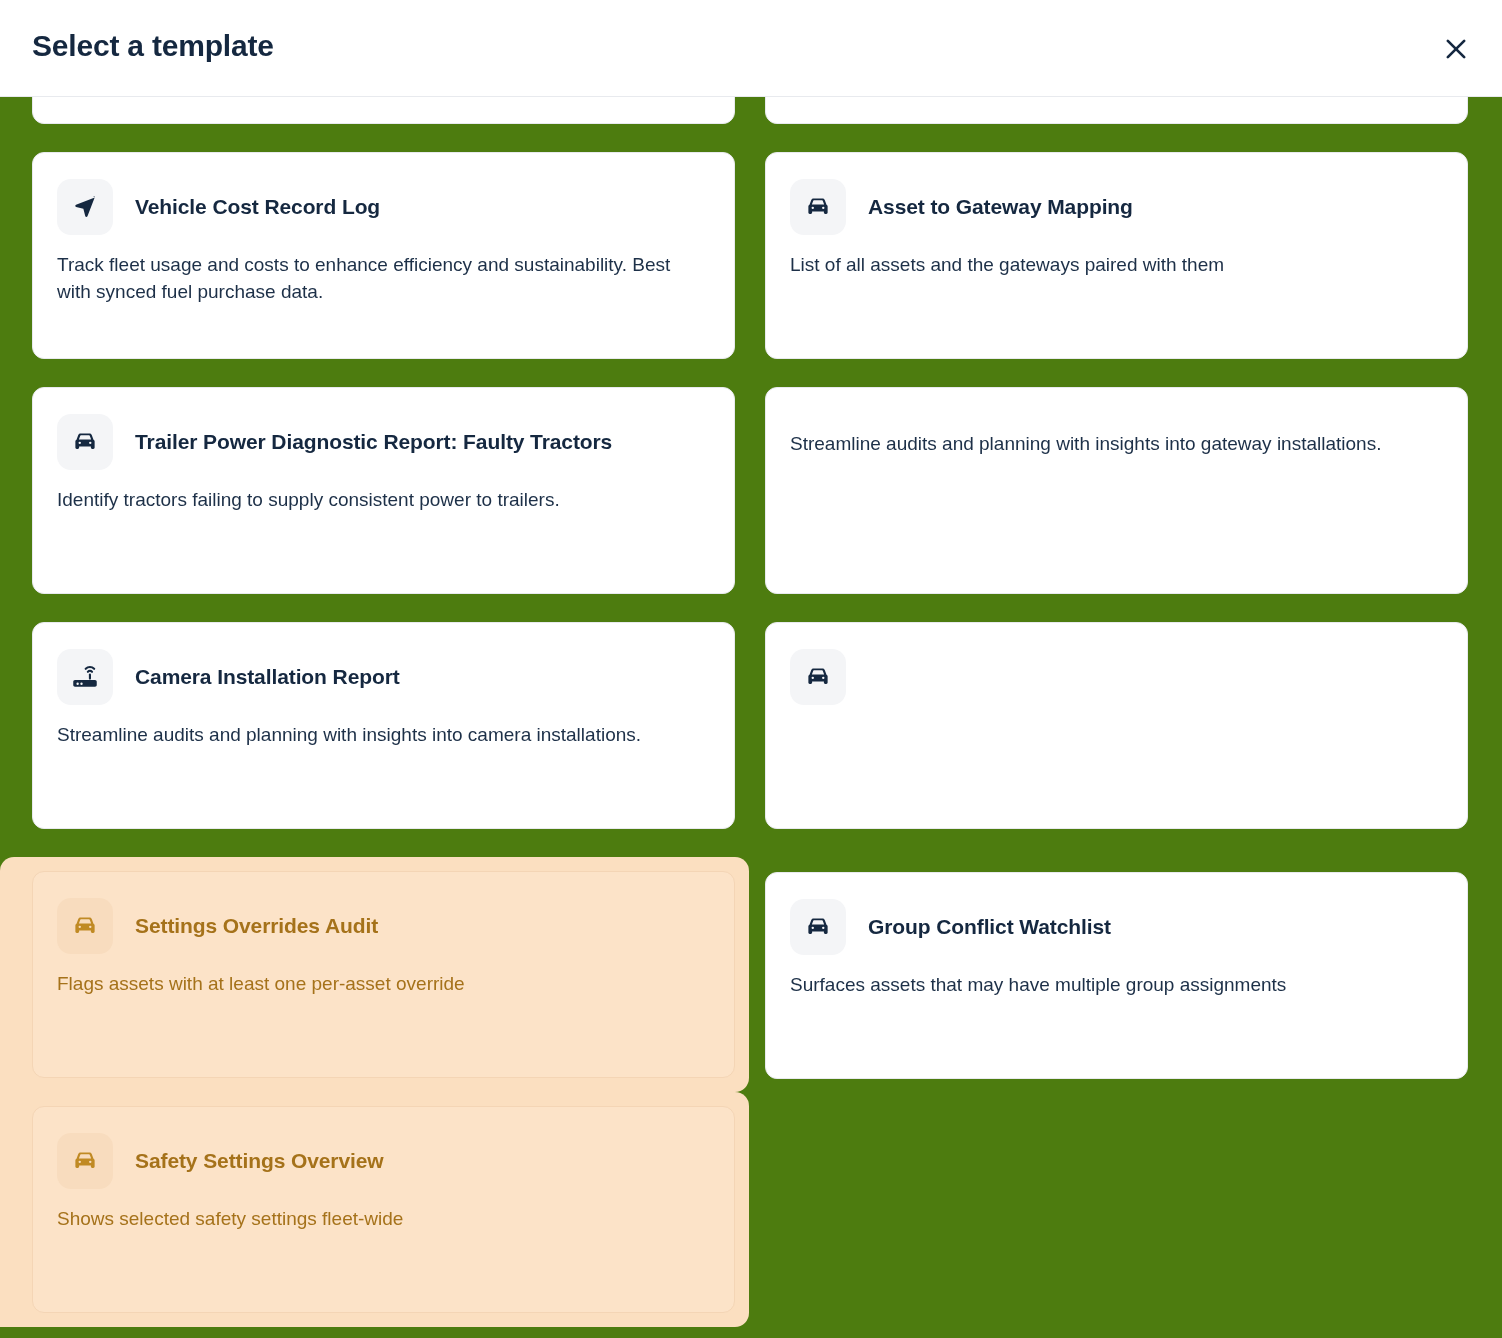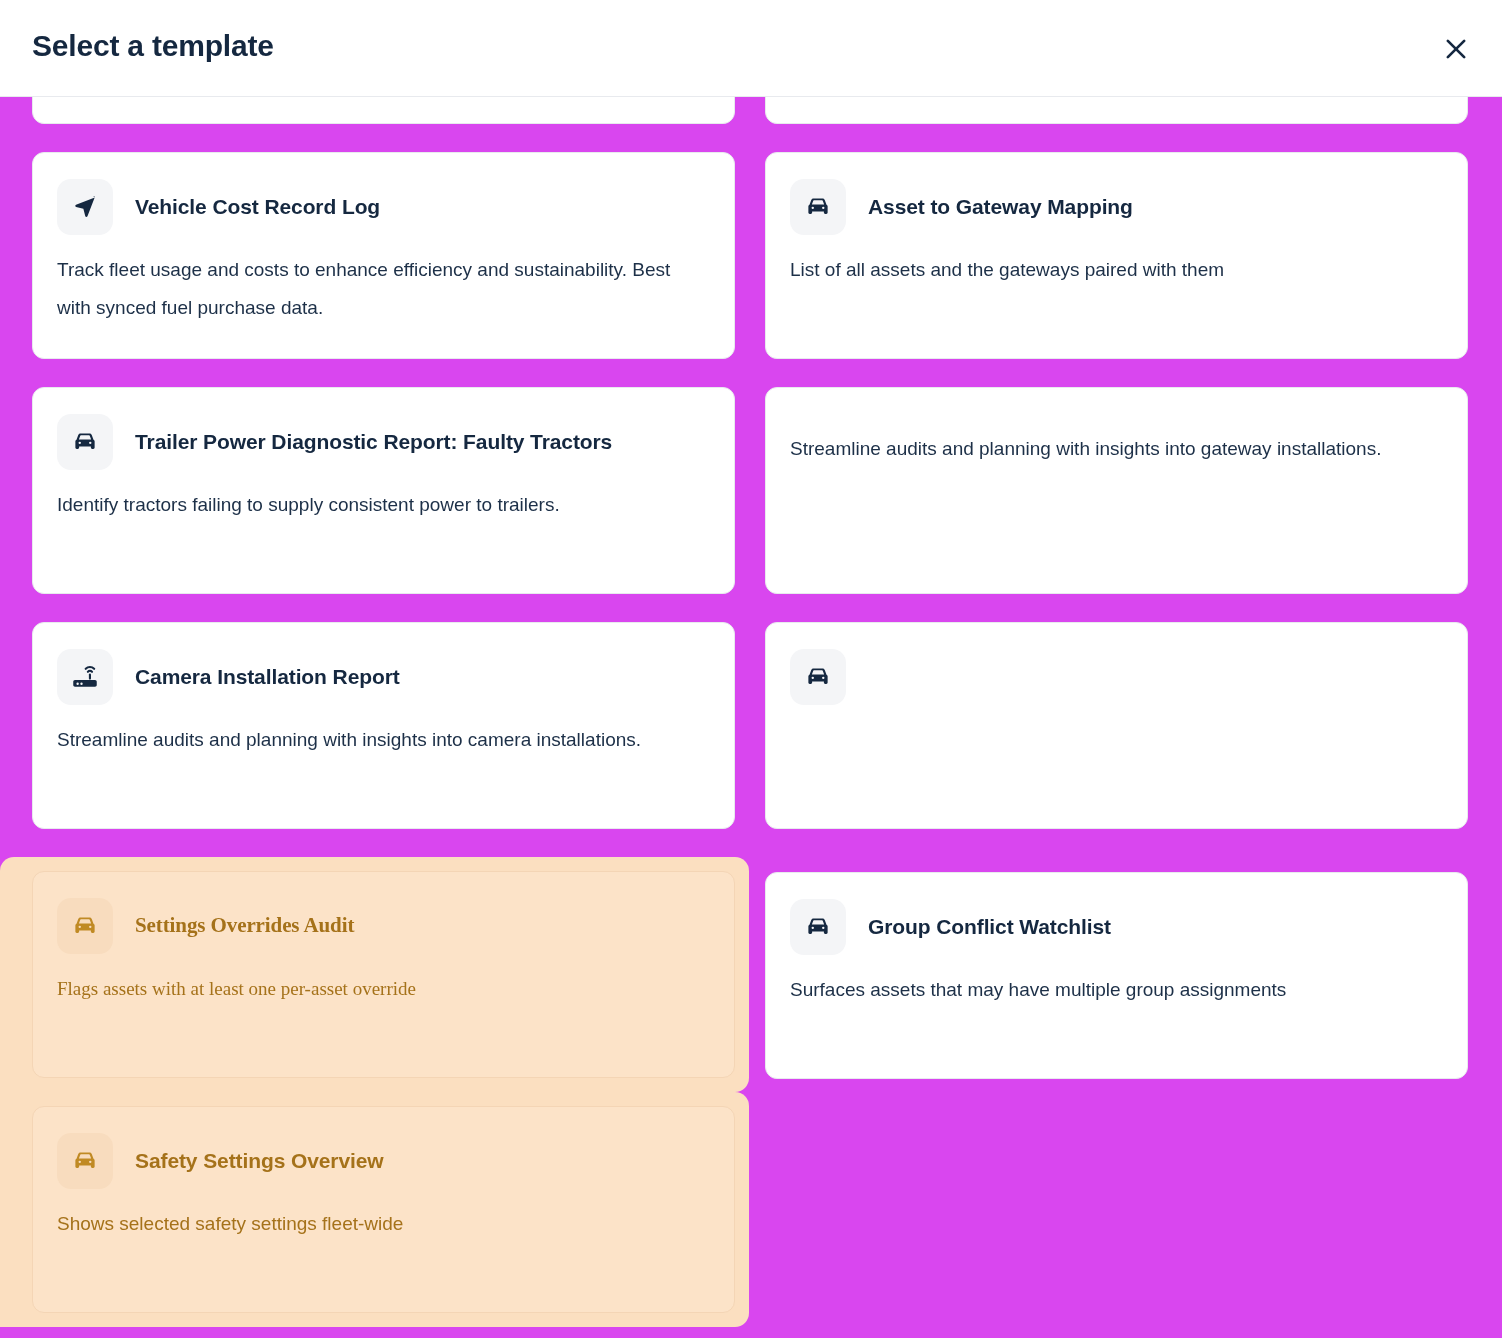--- a/index.html
+++ b/index.html
@@ -10,21 +10,21 @@
     overflow: hidden;
     background: #ffffff;
     font-family: "Liberation Sans", sans-serif;
     -webkit-font-smoothing: antialiased;
   }
 
   .modal {
     position: relative;
     width: 1502px;
     height: 1338px;
-    background: #d946ef;
+    background: #4d7c0f;
     display: flex;
     flex-direction: column;
   }
 
   
   .modal-header {
     position: relative;
     height: 97px;
     flex: 0 0 97px;
     border-bottom: 1px solid #e8eaee;
@@ -115,21 +115,21 @@
     font-size: 21px;
     font-weight: 700;
     color: #152840;
     letter-spacing: -0.1px;
     line-height: 1.2;
   }
 
   .card-desc {
     margin-top: 16px;
     font-size: 19px;
-    line-height: 38px;
+    line-height: 27px;
     color: #1d3048;
     max-width: 640px;
   }
 
   
   .highlight-wrap {
     position: relative;
     grid-column: 1;
     background: #fbdfc0;
     margin-left: -32px;
@@ -149,21 +149,21 @@
   .highlight-wrap .icon-box {
     background: #f8dcbe;
   }
   .highlight-wrap .card-title { color: #a5721a; }
   .highlight-wrap .card-desc  { color: #a5721a; }
   .highlight-wrap .icon-box svg path,
   .highlight-wrap .icon-box svg circle,
   .highlight-wrap .icon-box svg rect { fill: #c08a24; }
 
   
-  .band-top    { border-top-left-radius: 14px; font-family: Liberation Serif, serif; }
+  .band-top    { border-top-left-radius: 14px; }
   .band-bottom { border-bottom-left-radius: 14px; }
 
   .spacer-cell { grid-column: 2; margin-top: 15px; }
 </style>
 </head>
 <body>
 
 <div class="modal">
 
   <div class="modal-header">

